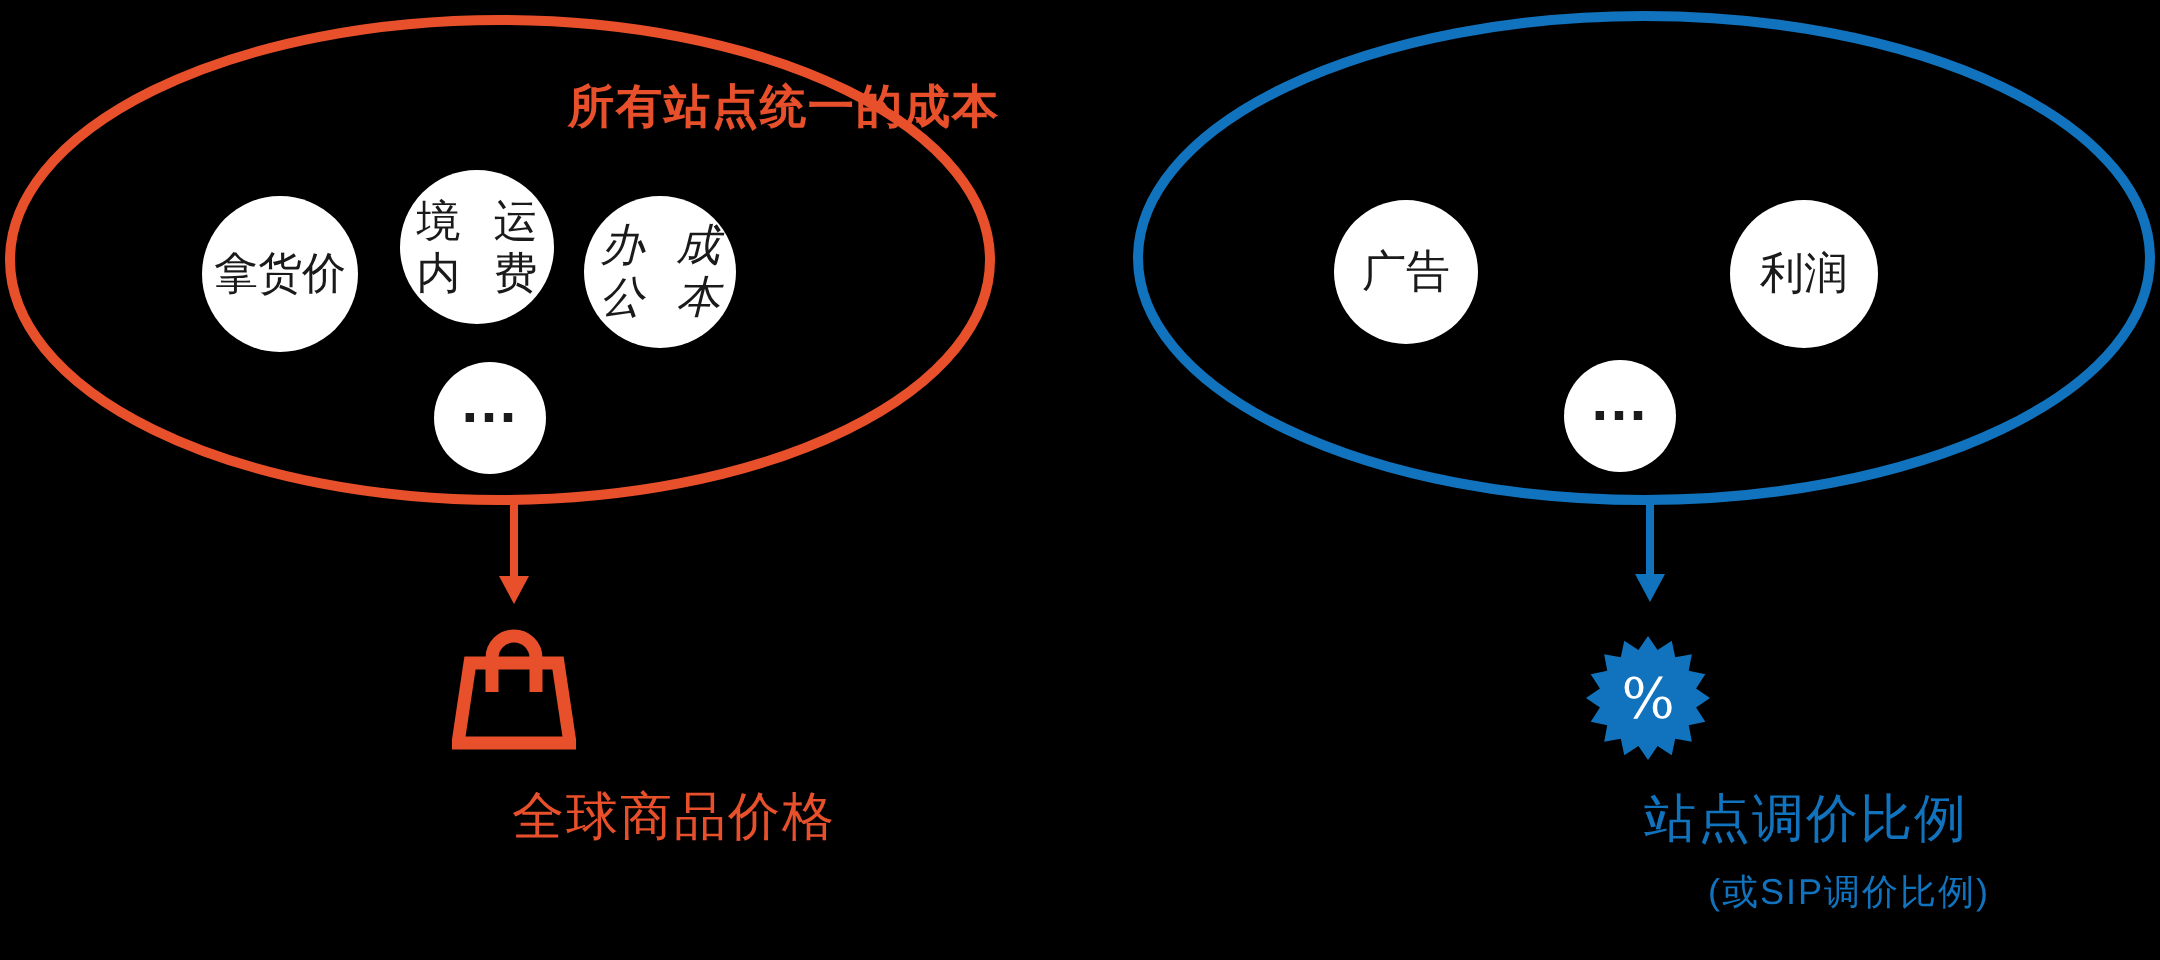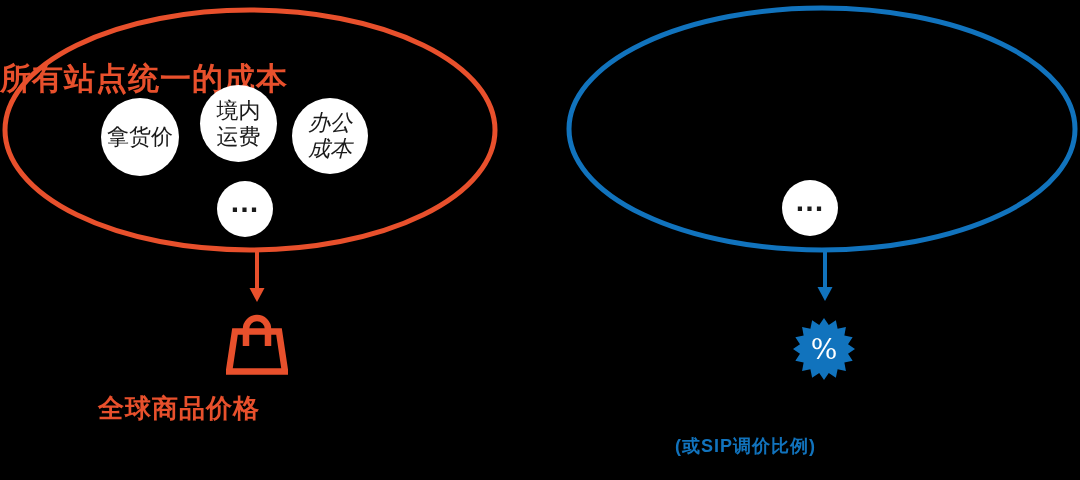--- a/index.html
+++ b/index.html
@@ -9,46 +9,46 @@
     font-family:"Liberation Sans",sans-serif;
   }
   .layer{position:absolute;left:0;top:0;}
   .red-stroke{stroke:var(--red,#E8502C);fill:none;}
   .blue-stroke{stroke:var(--blue,#1173BD);fill:none;}
   .red-fill{fill:var(--red,#E8502C);}
   .blue-fill{fill:var(--blue,#1173BD);}
   .ellipse{stroke-width:5px;}
   .arrow-stem{stroke-width:4px;}
 
-  .title{position:absolute;font-weight:700;font-size:31px;letter-spacing:1px;text-align:left;width:500px;margin-top:20px;}
+  .title{position:absolute;font-weight:700;font-size:23px;letter-spacing:1px;text-align:right;width:500px;}
   .title-left{left:0;top:38px;color:var(--red,#E8502C);}
   .title-right{left:576px;top:38px;color:var(--blue,#1173BD);}
 
   .circle{
     position:absolute;background:var(--circle_fill,#fff);border-radius:50%;
-    display:flex;flex-direction:column;align-items:center;justify-content:center;
+    display:flex;flex-direction:row;align-items:center;justify-content:center;
     color:var(--circle_text,#1a1a1a);font-size:22px;line-height:26px;text-align:center;
   }
   .c-l1{left:101px;top:98px;width:78px;height:78px;text-align:center;}
   .c-l2{left:200px;top:85px;width:77px;height:77px;}
   .c-l3{left:292px;top:98px;width:76px;height:76px;font-style:italic;}
   .c-l4{left:217px;top:181px;width:56px;height:56px;}
   .c-r1{left:667px;top:100px;width:72px;height:72px;}
   .c-r2{left:772px;top:85px;width:76px;height:76px;}
   .c-r3{left:865px;top:100px;width:74px;height:74px;}
   .c-r4{left:782px;top:180px;width:56px;height:56px;}
   .dots span{font-size:30px;font-weight:700;transform:translateY(-7px);letter-spacing:1px;}
 
   .icon{position:absolute;}
   .bag-icon{left:226px;top:314px;}
   .badge-icon{left:793px;top:318px;}
   .bag-stroke{stroke:var(--red,#E8502C);stroke-width:6.5px;fill:none;}
   .badge-pct{fill:#fff;font-family:"DejaVu Serif","Liberation Serif",serif;font-size:28px;}
 
-  .label{position:absolute;font-weight:700;font-size:26px;text-align:left;width:320px;letter-spacing:1px;}
+  .label{position:absolute;font-weight:400;font-size:26px;text-align:right;width:320px;letter-spacing:1px;}
   .label-left{left:98px;top:391px;color:var(--red,#E8502C);}
   .label-right1{left:664px;top:392px;color:var(--blue,#1173BD);}
   .label-right2{left:675px;top:434px;color:var(--blue,#1173BD);font-size:18px;}
 </style>
 </head>
 <body>
 
 <div class="canvas">
 
   <svg class="layer" width="1080" height="480" viewBox="0 0 1080 480">
@@ -72,30 +72,37 @@
     <span>运费</span>
   </div>
   <div class="circle c-l3">
     <span>办公</span>
     <span>成本</span>
   </div>
   <div class="circle c-l4 dots">
     <span>…</span>
   </div>
 
+  <div class="circle c-r1">
+    <span>广告</span>
+  </div>
+  <div class="circle c-r3">
+    <span>利润</span>
+  </div>
   <div class="circle c-r4 dots">
     <span>…</span>
   </div>
 
   <svg class="icon bag-icon" width="62" height="61" viewBox="0 0 62 61">
     <path class="bag-stroke" d="M 9 17.5 L 53 17.5 L 59 57.5 L 3 57.5 Z"></path>
     <path class="bag-stroke" d="M 20 32 L 20 15 A 11 11 0 0 1 42 15 L 42 32"></path>
   </svg>
 
   <svg class="icon badge-icon" width="62" height="62" viewBox="0 0 62 62">
     <polygon id="burst" class="blue-fill" points="31.00,0.00 35.78,6.97 42.86,2.36 44.61,10.63 52.92,9.08 51.37,17.39 59.64,19.14 55.03,26.22 62.00,31.00 55.03,35.78 59.64,42.86 51.37,44.61 52.92,52.92 44.61,51.37 42.86,59.64 35.78,55.03 31.00,62.00 26.22,55.03 19.14,59.64 17.39,51.37 9.08,52.92 10.63,44.61 2.36,42.86 6.97,35.78 0.00,31.00 6.97,26.22 2.36,19.14 10.63,17.39 9.08,9.08 17.39,10.63 19.14,2.36 26.22,6.97"></polygon>
     <text class="badge-pct" x="31" y="41" text-anchor="middle">%</text>
   </svg>
 
   <div class="label label-left">全球商品价格</div>
+  <div class="label label-right1">站点调价比例</div>
   <div class="label label-right2">(或SIP调价比例)</div>
 
 </div>
 
 </body></html>

